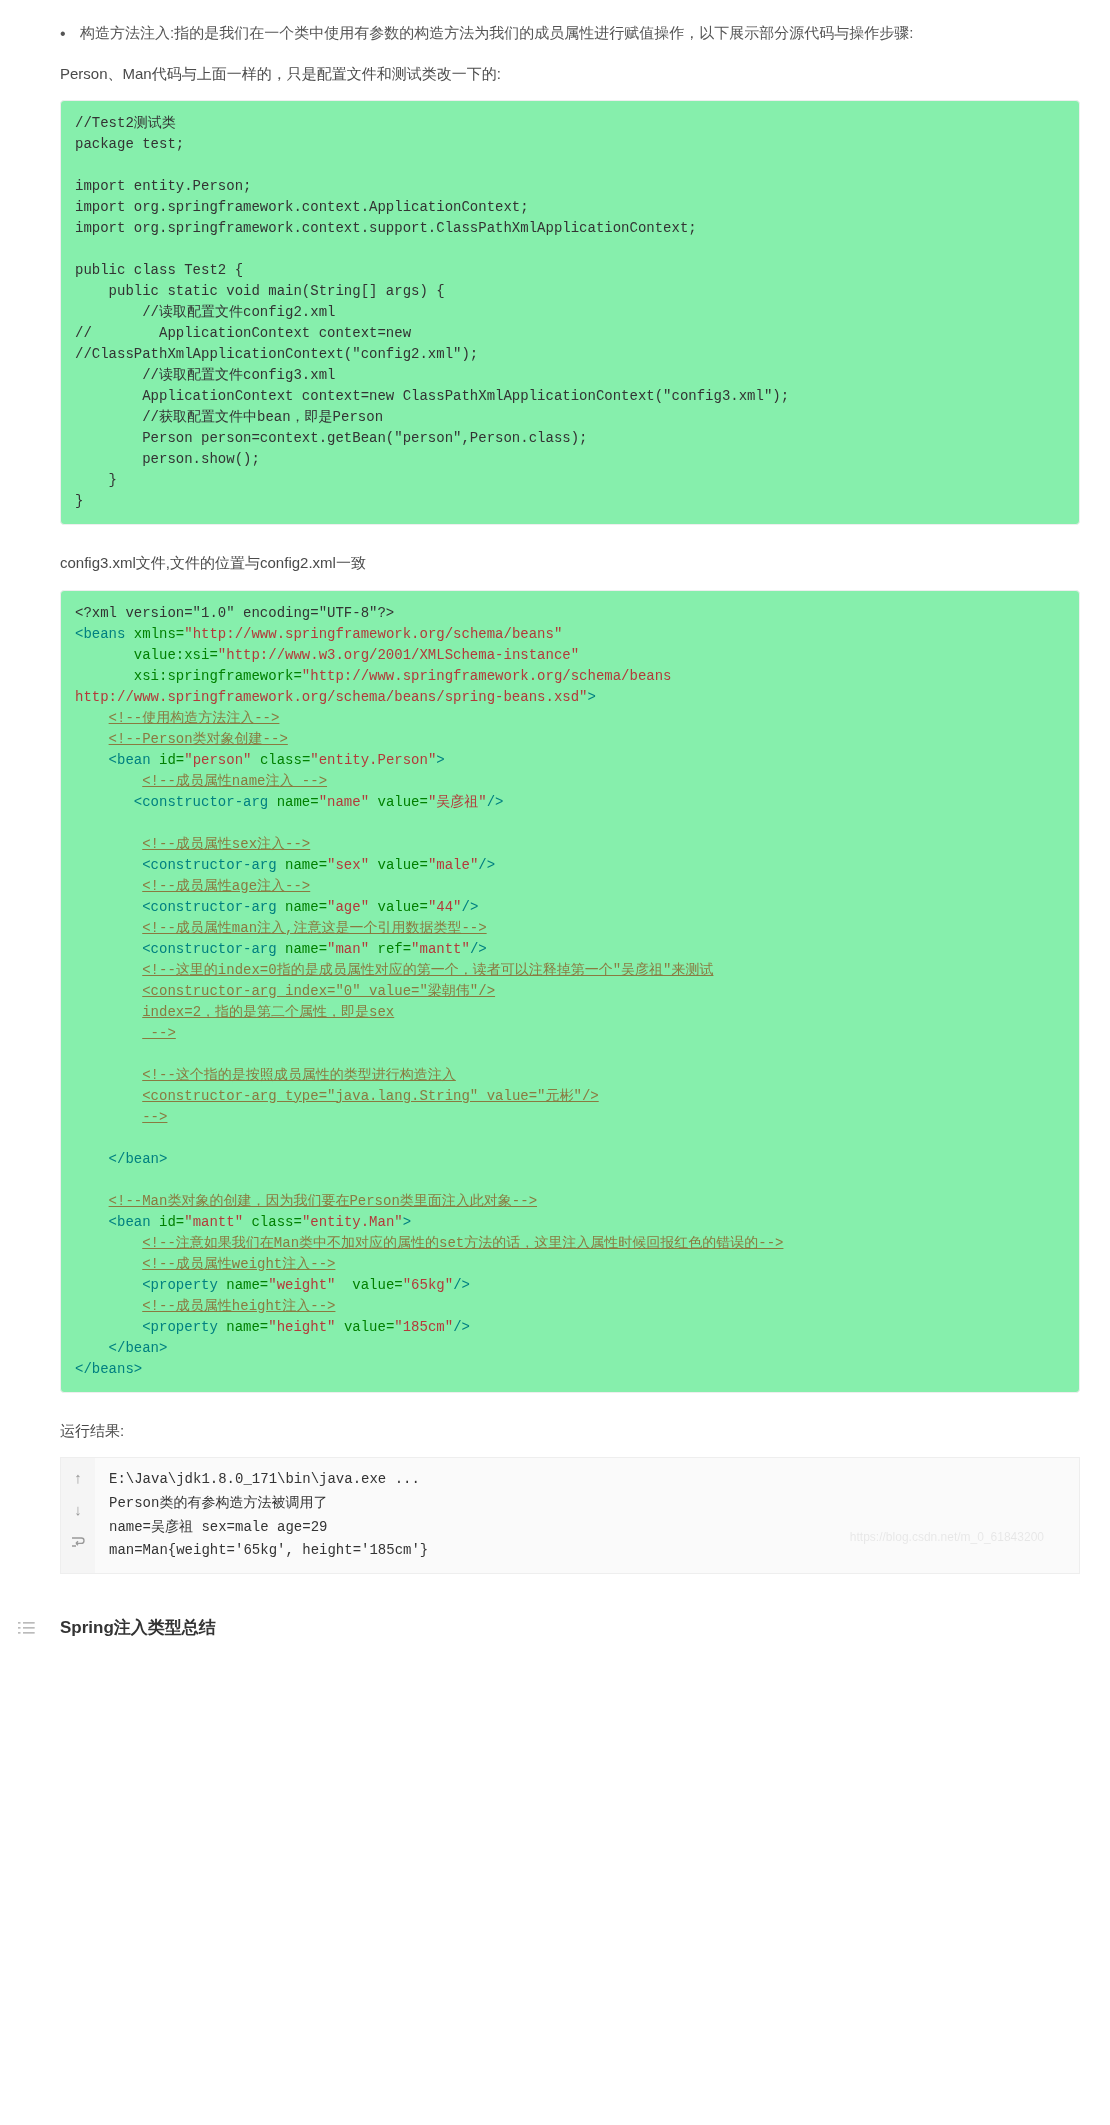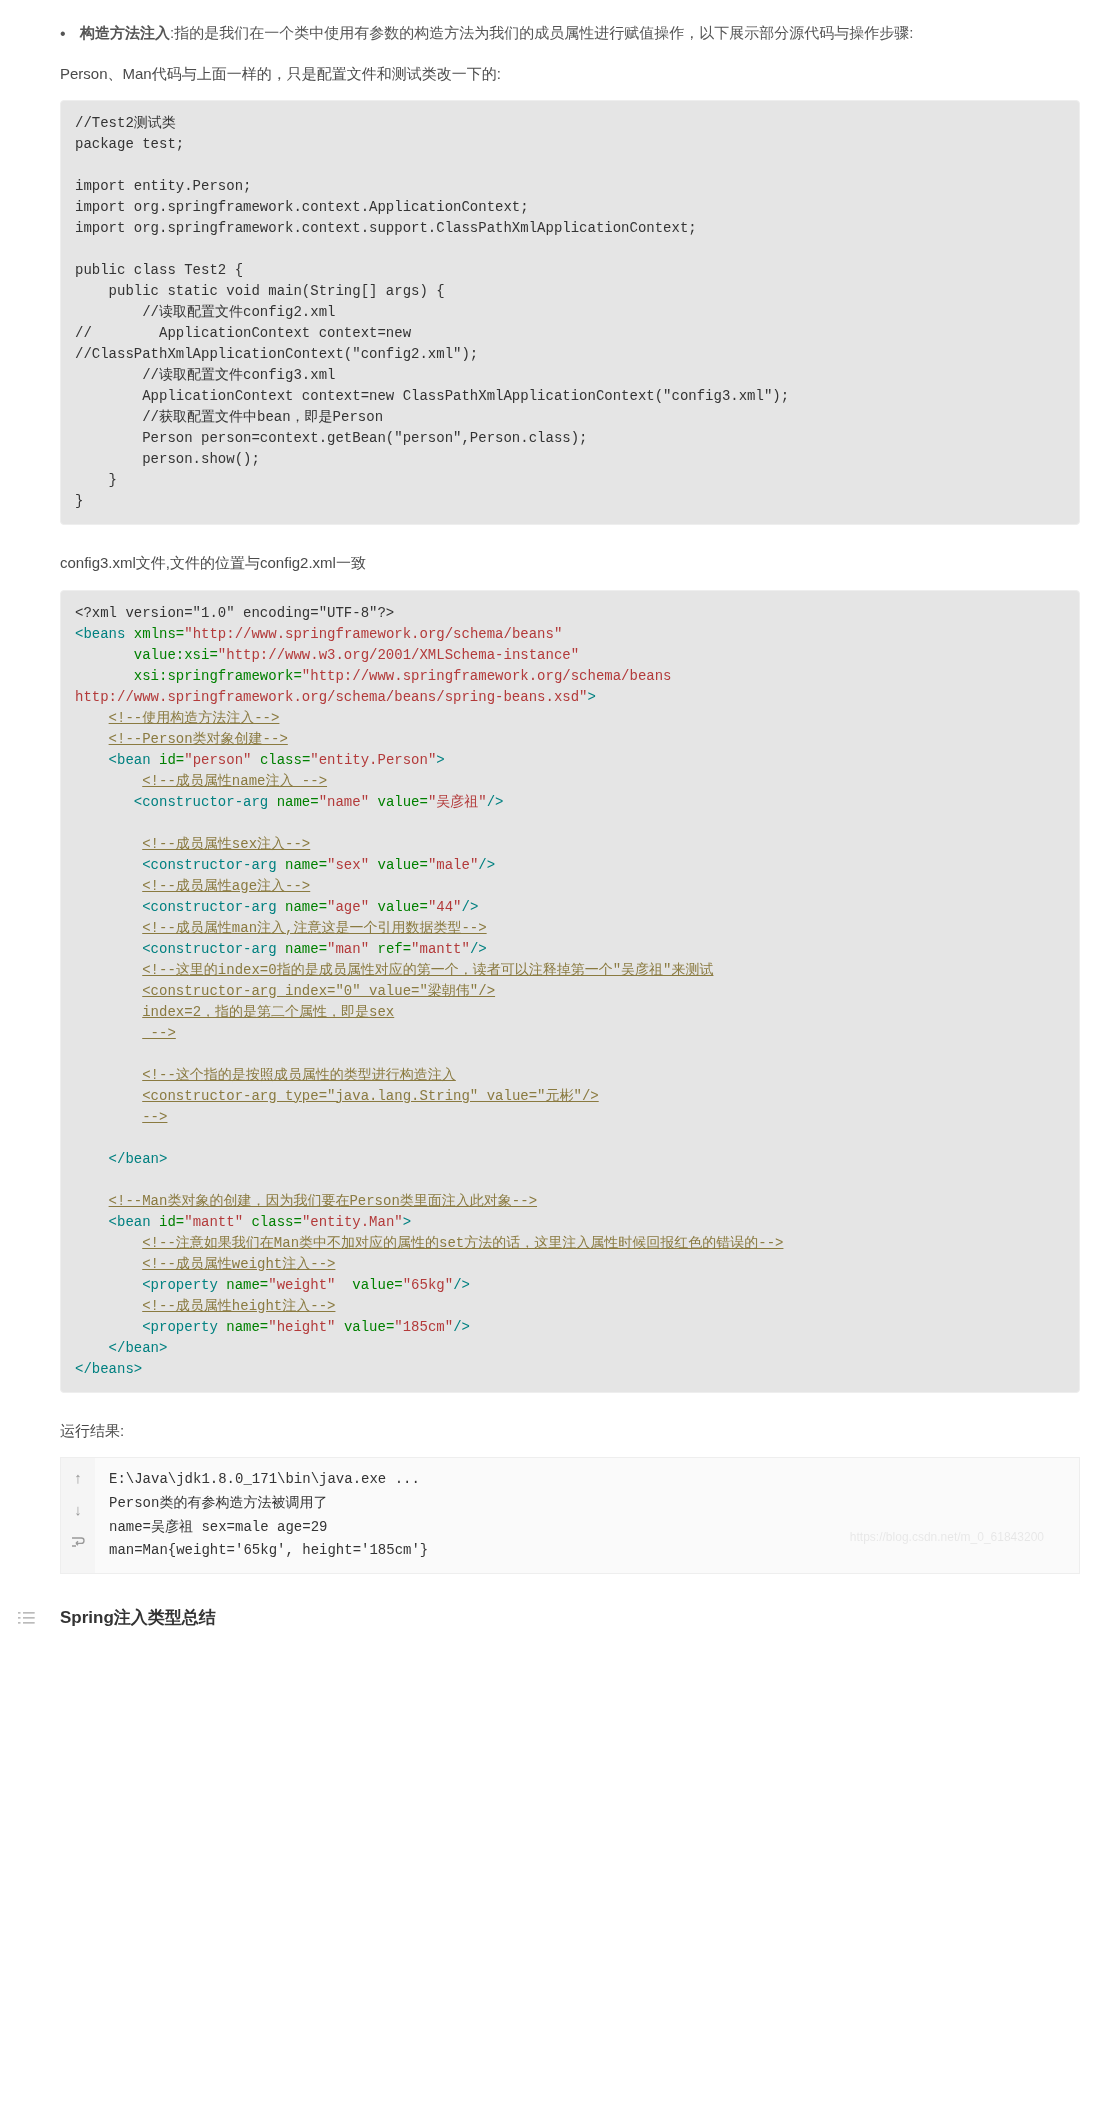--- a/index.html
+++ b/index.html
@@ -22,28 +22,28 @@
   position: absolute;
   left: 0;
   top: 0;
   font-size: 16px;
   color: #555;
 }
 .bullet-text {
   color: #555;
   font-size: 15px;
 }
-.bold-inline { font-weight: 700; margin-top: 37px; }
+.bold-inline { font-weight: 400; margin-top: 37px; }
 .para {
   margin: 15px 0 14px 0;
   color: #4A4A4A;
   font-size: 15px;
 }
 .code-block {
-  background: #e5e5e5;
+  background: #86efac;
   border: 1px solid #eee;
   border-radius: 4px;
   padding: 12px 14px;
   margin: 10px 0 25px 0;
   font-family: Consolas, Monaco, "Courier New", monospace;
   font-size: 14px;
   line-height: 1.5;
   white-space: pre;
   overflow-x: auto;
   color: #333;
@@ -79,21 +79,21 @@
   font-size: 14px;
   line-height: 1.7;
   white-space: pre;
   color: #333;
   font-weight: 500;
 }
 .heading {
   font-size: 17px;
   font-weight: 700;
   color: #333;
-  margin-top: 30px;
+  margin-top: 40px;
   position: relative;
 }
 .heading-indicator {
   position: absolute;
   left: -42px;
   top: 2px;
   width: 20px;
   height: 16px;
   color: #999;
 }

